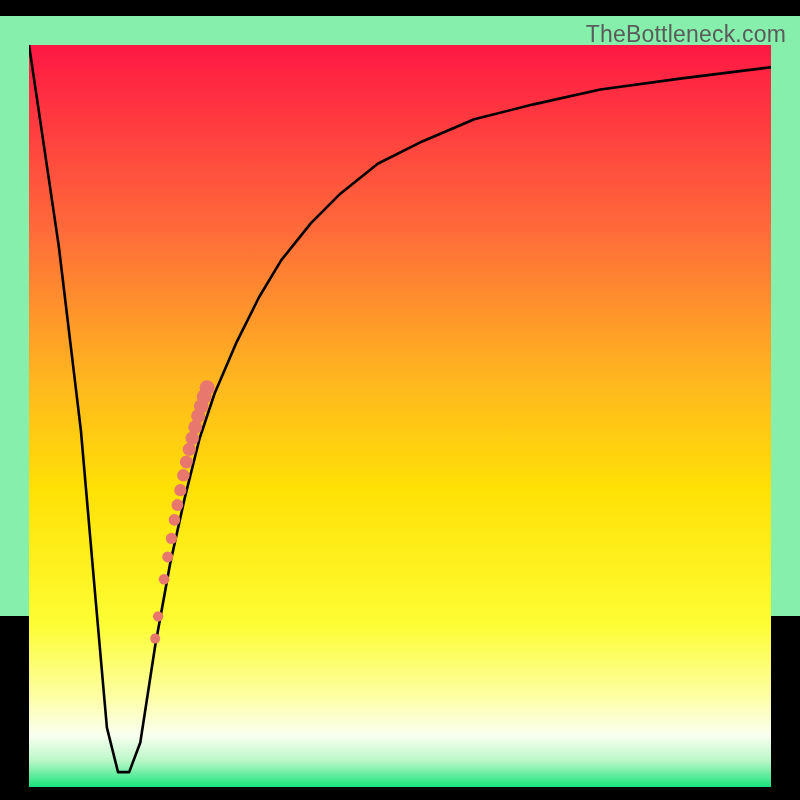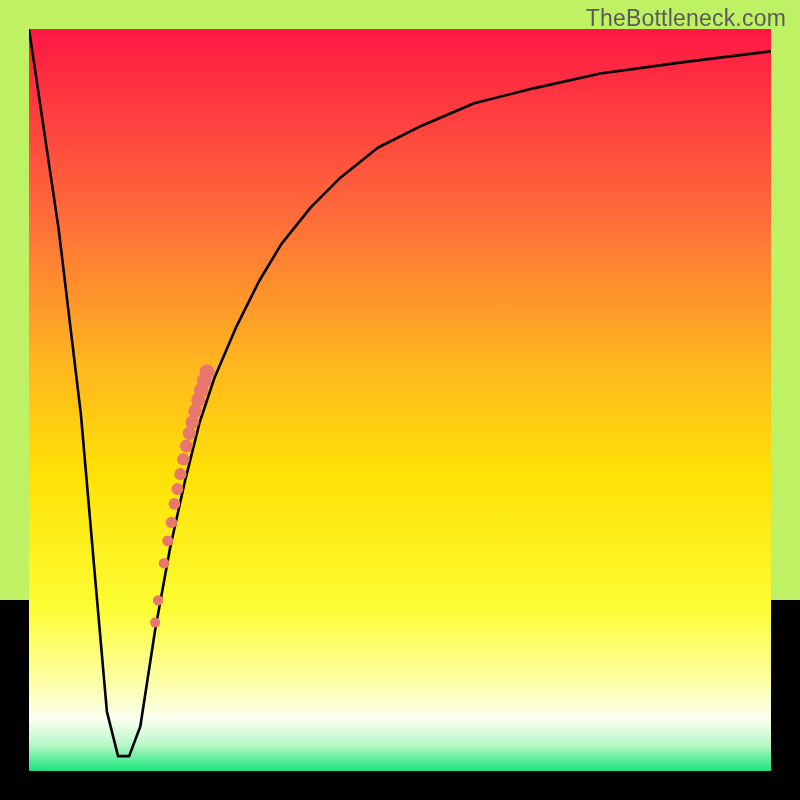--- a/index.html
+++ b/index.html
@@ -6,24 +6,24 @@
     margin: 0;
     padding: 0;
     width: 800px;
     height: 800px;
     background: #000;
     overflow: hidden;
   }
   .frame {
     position: absolute;
     left: 0;
-    top: 0;
+    top: 16px;
     width: 800px;
     height: 600px;
-    background: #bef264;
+    background: #86efac;
   }
   .watermark {
     position: absolute;
     top: 5px;
     right: 14px;
     font-family: Arial, Helvetica, sans-serif;
     font-size: 23px;
     font-weight: 500;
     color: #5b5b5b;
     letter-spacing: 0.2px;

